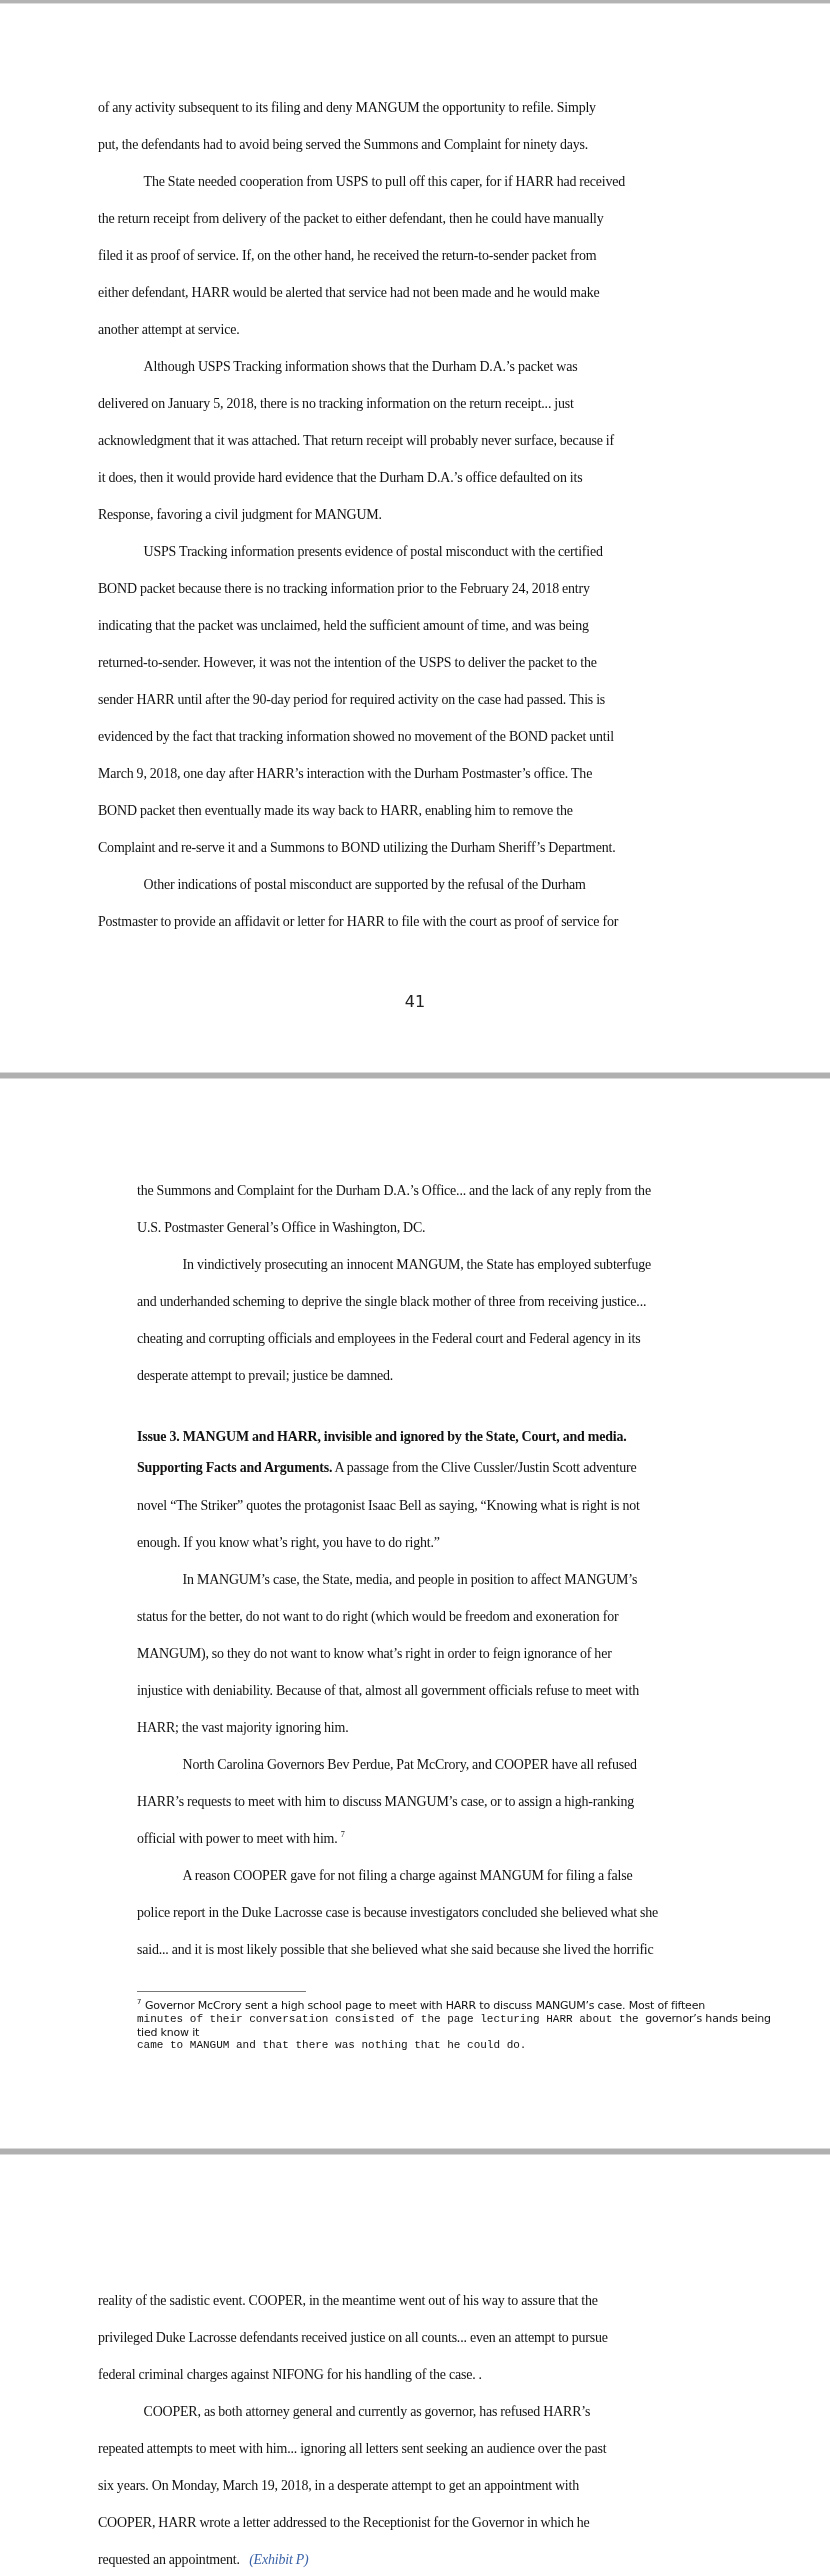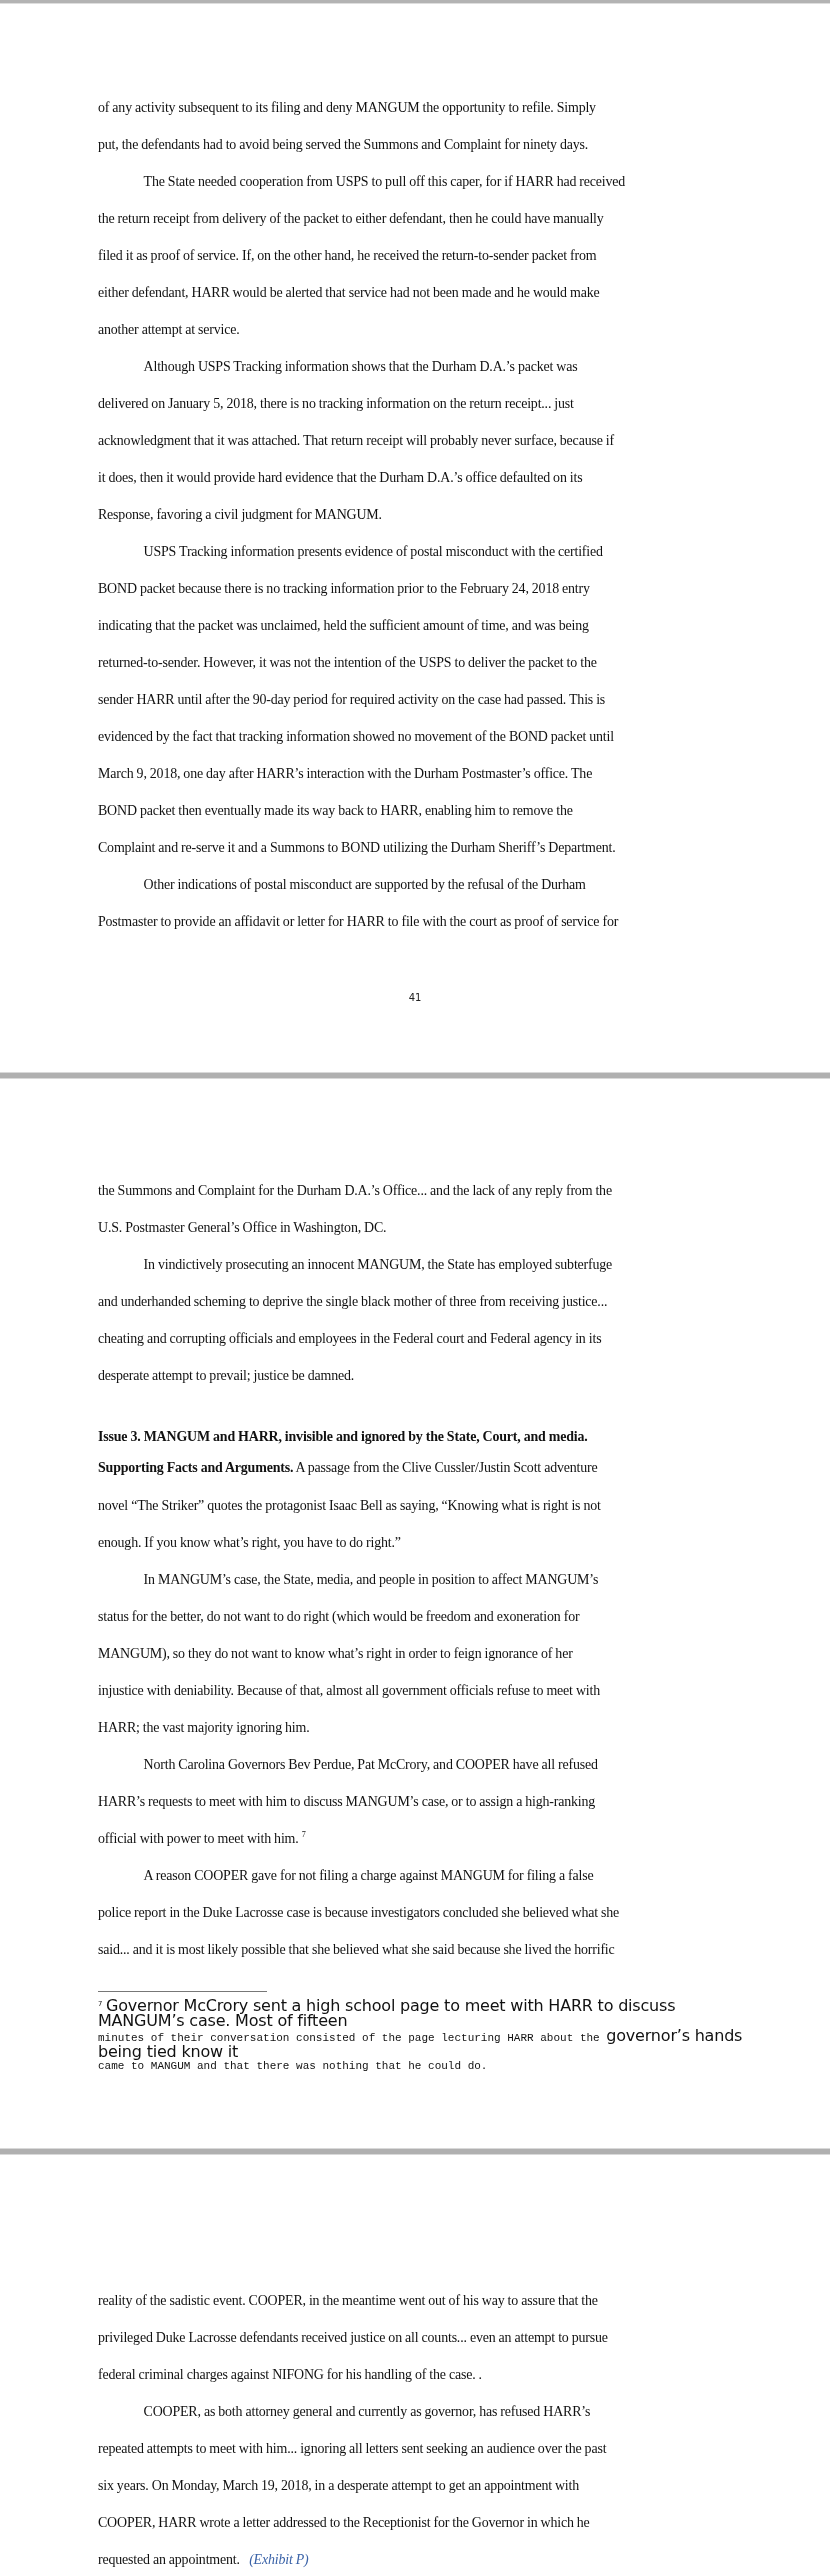--- a/index.html
+++ b/index.html
@@ -76,41 +76,41 @@
       font-style: italic;
       text-decoration: none;
       cursor: pointer;
     }
     .page-number {
       position: absolute;
       width: 830px;
       left: 0;
       text-align: center;
       font-family: "DejaVu Sans", "Liberation Sans", sans-serif;
-      font-size: 10px;
+      font-size: 16px;
       color: #222222;
     }
     .footnote-rule {
       position: absolute;
       left: 98px;
       width: 169px;
       height: 0;
       border-top: 1px solid #777777;
     }
     .footnote {
       position: absolute;
       left: 98px;
       width: 645px;
       font-size: 11px;
       line-height: 13px;
       color: #111111;
     }
     .footnote .fn-sans {
       font-family: "DejaVu Sans", "Liberation Sans", sans-serif;
-      font-size: 16px;
+      font-size: 11px;
       letter-spacing: -0.2px;
     }
     .footnote .fn-serif {
       font-family: Liberation Mono, monospace;
     }
     .footnote .fn-mark {
       font-size: 6.8px;
       vertical-align: super;
       line-height: 0;
       margin-right: 3.9px;
@@ -145,21 +145,21 @@
     <p class="line">BOND packet then eventually made its way back to HARR, enabling him to remove the</p>
     <p class="line">Complaint and re-serve it and a Summons to BOND utilizing the Durham Sheriff’s Department.</p>
     <p class="line indent">Other indications of postal misconduct are supported by the refusal of the Durham</p>
     <p class="line">Postmaster to provide an affidavit or letter for HARR to file with the court as proof of service for</p>
   </div>
   <div class="page-number" style="top:992px;">41</div>
 </section>
 
 <div class="page-sep" style="top:1072px;"></div>
 
-<section class="page" style="top:1079px; height:1069px;">
+<section class="page" style="top:1079px; height:1069px;margin-left:39px;">
   <div class="body-text" style="top:93px;">
     <p class="line">the Summons and Complaint for the Durham D.A.’s Office... and the lack of any reply from the</p>
     <p class="line">U.S. Postmaster General’s Office in Washington, DC.</p>
     <p class="line indent">In vindictively prosecuting an innocent MANGUM, the State has employed subterfuge</p>
     <p class="line">and underhanded scheming to deprive the single black mother of three from receiving justice...</p>
     <p class="line">cheating and corrupting officials and employees in the Federal court and Federal agency in its</p>
     <p class="line">desperate attempt to prevail; justice be damned.</p>
   </div>
 
   <div class="body-text heading-block" style="top:342px;">

